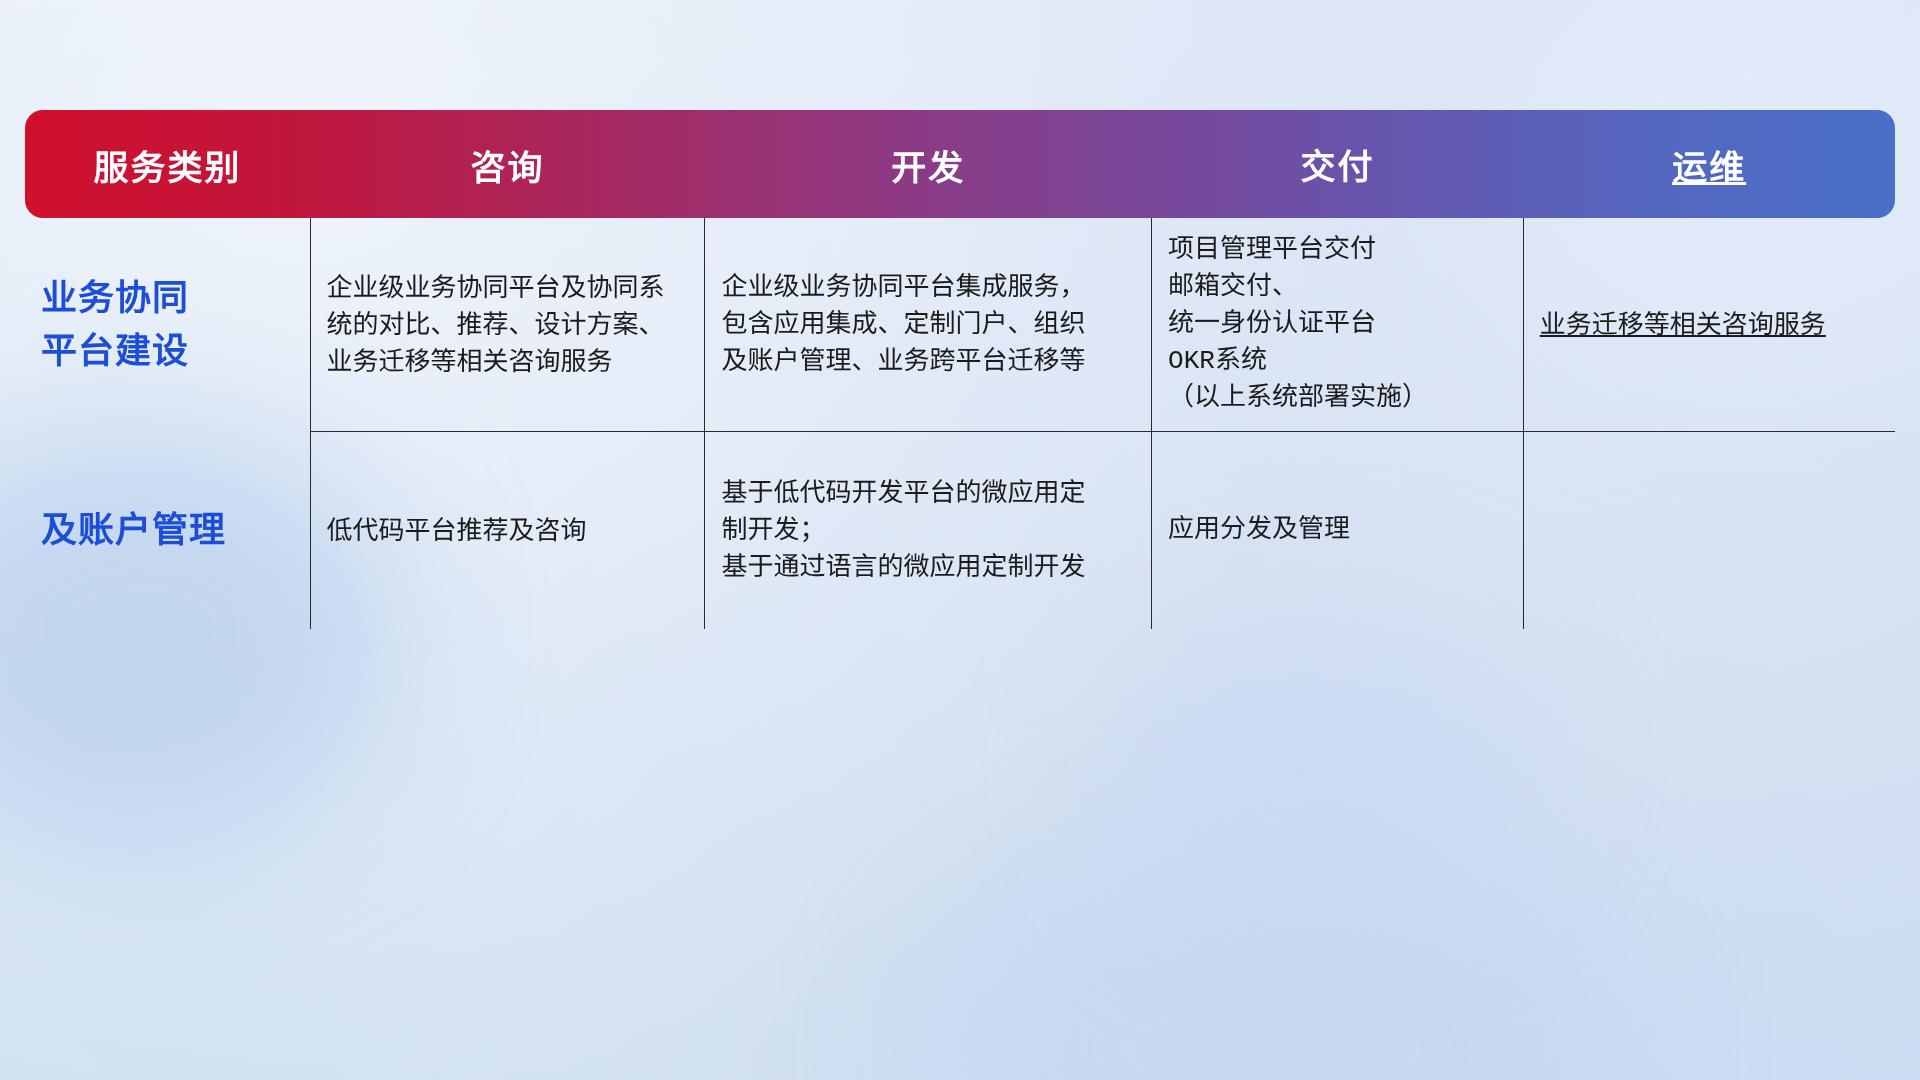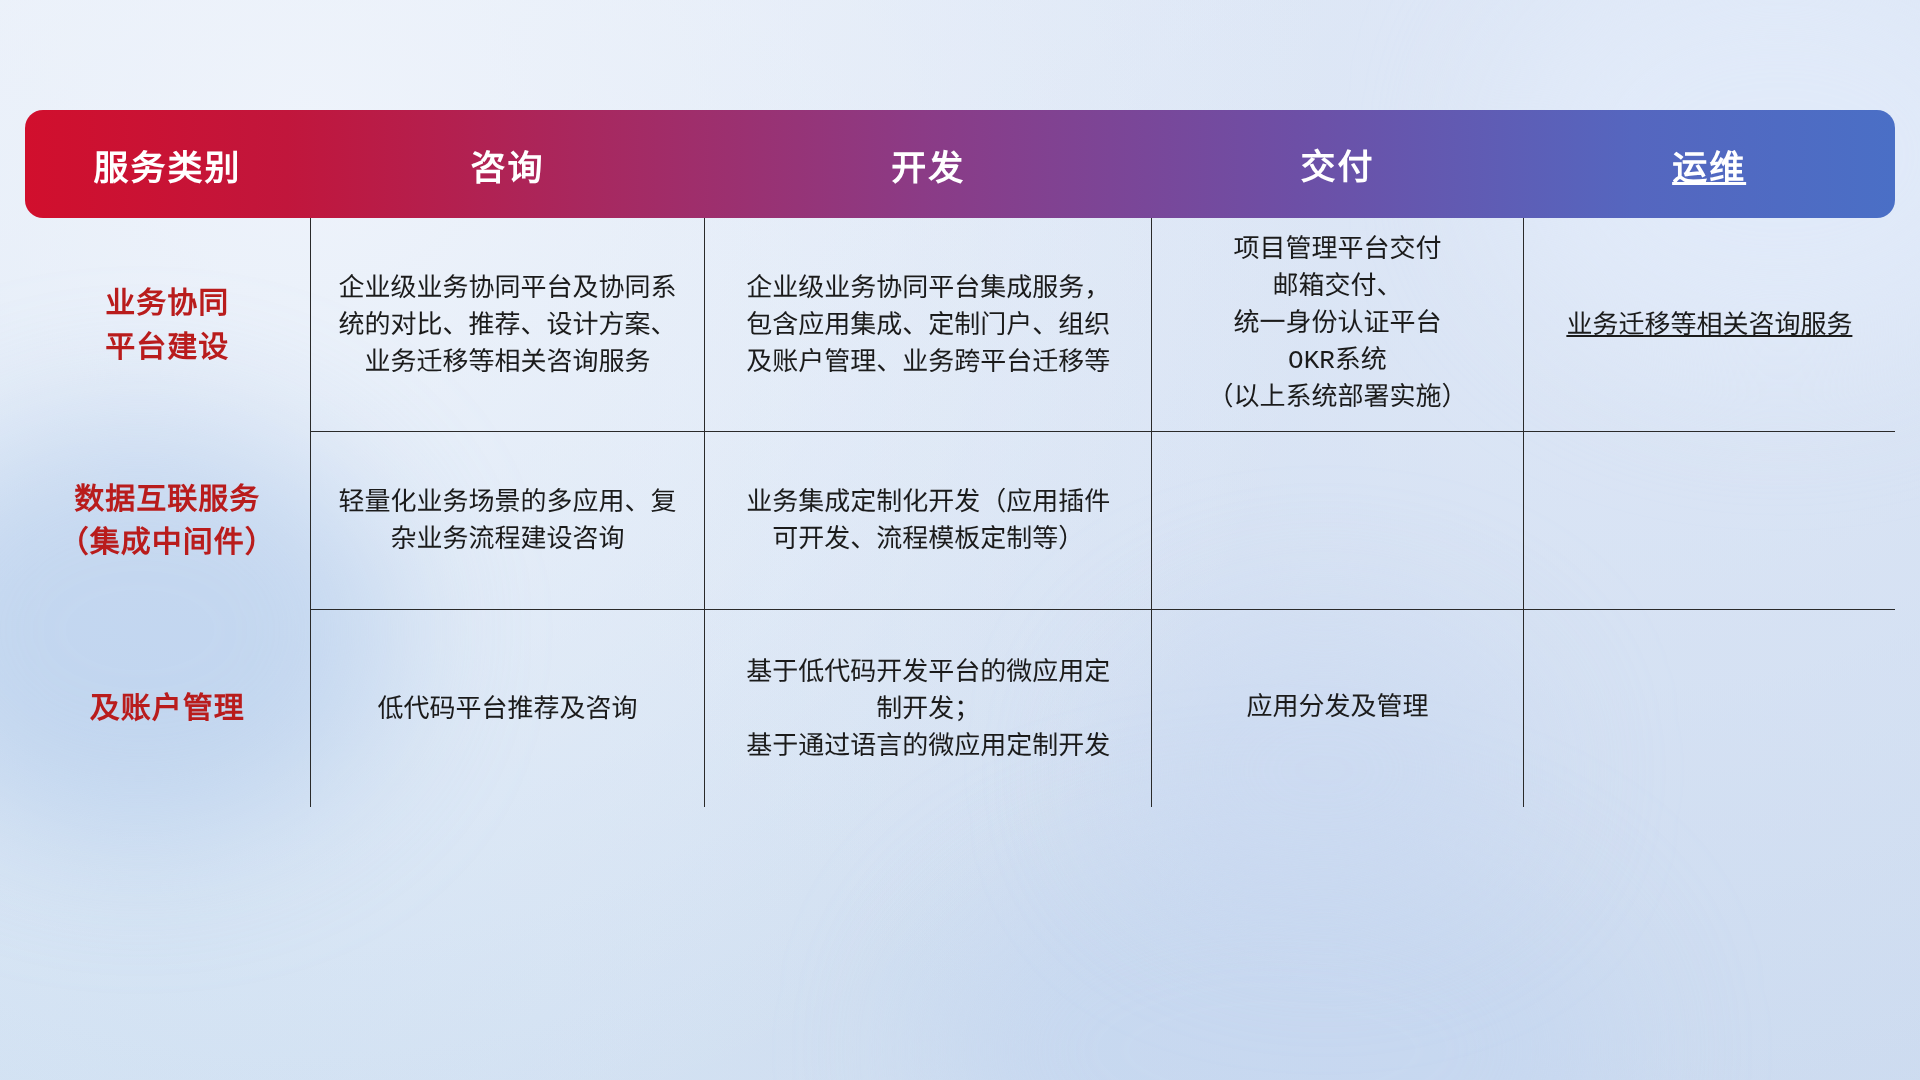--- a/index.html
+++ b/index.html
@@ -71,54 +71,53 @@
     border-radius: 18px;
     background: linear-gradient(90deg, #d10f2d 0%, #c1163c 14%, #a52a63 32%, #8b3b86 48%, #6d4fa6 68%, #5566bf 86%, #4a6fc6 100%);
     z-index: 0;
   }
   .table-wrap table { position: relative; z-index: 1; }
 
   
   tbody td {
     border: 1px solid #2a2a2a;
     vertical-align: middle;
-    text-align: center;
     padding: 14px 16px;
     font-size: 26px;
     line-height: 1.42;
     color: #1b1b1b;
     background: transparent;
   }
   tbody tr td:first-child {
     border-left: none;
     border-top: none;
     border-bottom: none;
-    color: #b91c1c;
+    color: #1d4ed8;
     font-weight: bold;
-    font-size: 30px;
+    font-size: 36px;
     line-height: 1.45;
     letter-spacing: 1px;
   }
   tbody tr:last-child td {
     border-bottom: none;
   }
   tbody tr td:last-child {
     border-right: none;
   }
   tbody tr:first-child td {
     border-top: none;
   }
 
   .row-h1 { height: 206px; }
   .row-h2 { height: 178px; }
   .row-h3 { height: 198px; }
 
   .cat-cell { width: 235px; }
   .col-consult { width: 330px; }
-  .col-dev { width: 375px; }
+  .col-dev { width: 375px; font-family: Liberation Serif, serif; }
   .col-deliver { width: 310px; font-family: Liberation Mono, monospace; }
   .col-ops { width: 310px; text-decoration: underline; }
 
   .cell-text { white-space: pre-line; display: block; }
 </style>
 </head>
 <body>
 
 <div class="bg-blob blob-a"></div>
 <div class="bg-blob blob-b"></div>
@@ -158,40 +157,20 @@
             <span class="cell-text">项目管理平台交付
 邮箱交付、
 统一身份认证平台
 OKR系统
 （以上系统部署实施）</span>
           </td>
         <td class="col-ops">
             <span class="cell-text">业务迁移等相关咨询服务</span>
           </td>
       </tr>
-      <tr class="row-h2">
-        <td class="cat-cell">
-            <span class="cell-text">数据互联服务
-（集成中间件）</span>
-          </td>
-        <td class="col-consult">
-            <span class="cell-text">轻量化业务场景的多应用、复
-杂业务流程建设咨询</span>
-          </td>
-        <td class="col-dev">
-            <span class="cell-text">业务集成定制化开发（应用插件
-可开发、流程模板定制等）</span>
-          </td>
-        <td class="col-deliver">
-            <span class="cell-text"></span>
-          </td>
-        <td class="col-ops">
-            <span class="cell-text"></span>
-          </td>
-      </tr>
       <tr class="row-h3">
         <td class="cat-cell">
             <span class="cell-text">及账户管理</span>
           </td>
         <td class="col-consult">
             <span class="cell-text">低代码平台推荐及咨询</span>
           </td>
         <td class="col-dev">
             <span class="cell-text">基于低代码开发平台的微应用定
 制开发；

